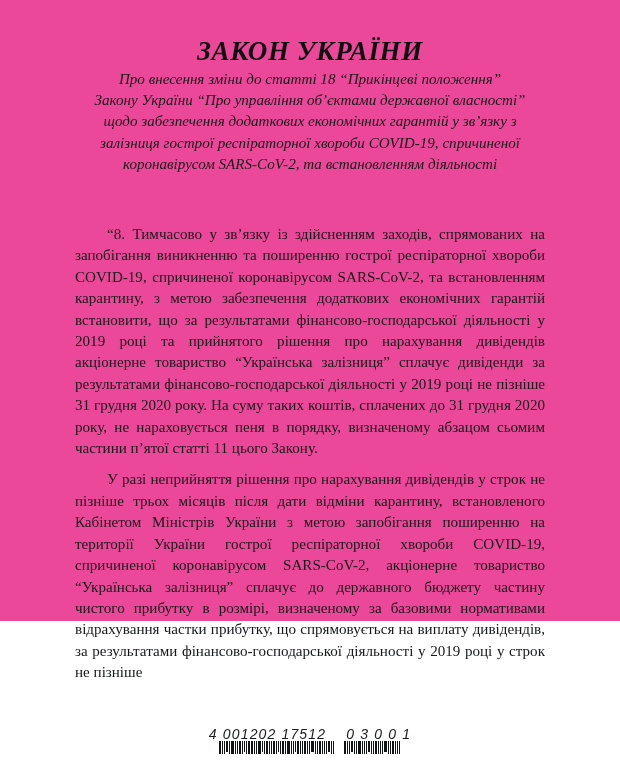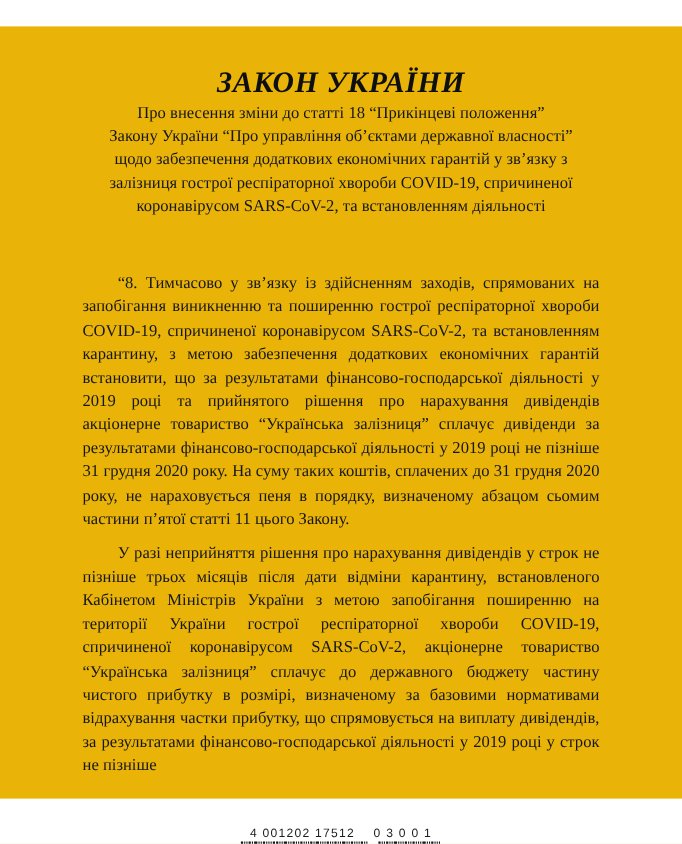--- a/index.html
+++ b/index.html
@@ -15,23 +15,22 @@
     overflow: hidden;
     font-family: "Liberation Serif", "DejaVu Serif", serif;
     color: #16181b;
     -webkit-font-smoothing: antialiased;
   }
 
   .page {
     position: absolute;
     inset: 0;
     width: 620px;
-    height: 702px;
-    background: #eab308;
-    margin-top: 24px;
+    height: 621px;
+    background: #ec4899;
   }
 
   
   .doc-title {
     position: absolute;
     top: 17px;
     left: 0;
     width: 620px;
     text-align: center;
     font-size: 27px;
@@ -49,20 +48,21 @@
     left: 55px;
     width: 510px;
     text-align: center;
     font-size: 15.1px;
     line-height: 21.2px;
     color: #15171a;
   }
   .doc-subtitle .sline {
     display: block;
     white-space: nowrap;
+    font-style: italic;
   }
 
   
   .body-block {
     position: absolute;
     top: 214px;
     left: 75px;
     width: 470px;
   }
 
@@ -94,25 +94,26 @@
   
   .barcode-area {
     position: absolute;
     left: 0;
     top: 729px;
     width: 620px;
     text-align: center;
   }
   .barcode-digits {
     font-family: "Liberation Sans", "DejaVu Sans", sans-serif;
-    font-size: 11px;
+    font-size: 14px;
     letter-spacing: 1.15px;
     color: #1a1c1f;
     line-height: 11px;
     white-space: pre;
+    font-style: italic;
   }
   .barcode-bars {
     margin-top: 1px;
     height: 13px;
     display: flex;
     justify-content: center;
     align-items: flex-start;
     gap: 9px;
   }
   .bar-group {

